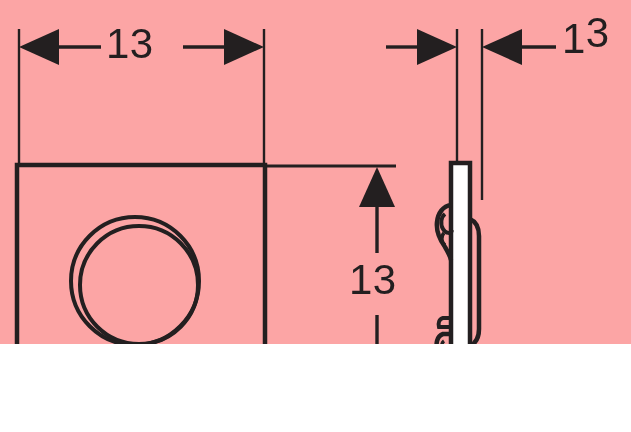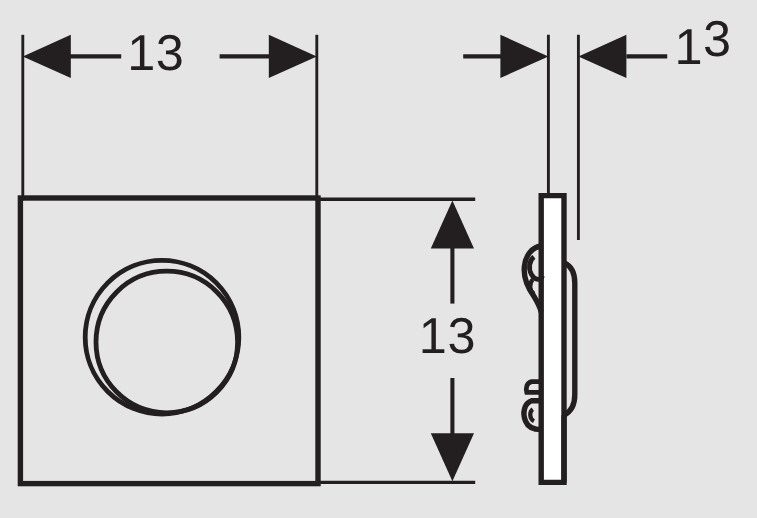--- a/index.html
+++ b/index.html
@@ -7,22 +7,22 @@
     margin: 0;
     padding: 0;
     background: #ffffff;
   }
   body {
     font-family: "Liberation Sans", sans-serif;
   }
   #canvas {
     position: relative;
     width: 631px;
-    height: 432px;
-    background: #e5e5e5;
+    height: 344px;
+    background: #fca5a5;
     overflow: hidden;
   }
   #drawing {
     position: absolute;
     left: 0;
     top: 0;
   }
   .dim-text {
     position: absolute;
     font-family: "Liberation Sans", sans-serif;

